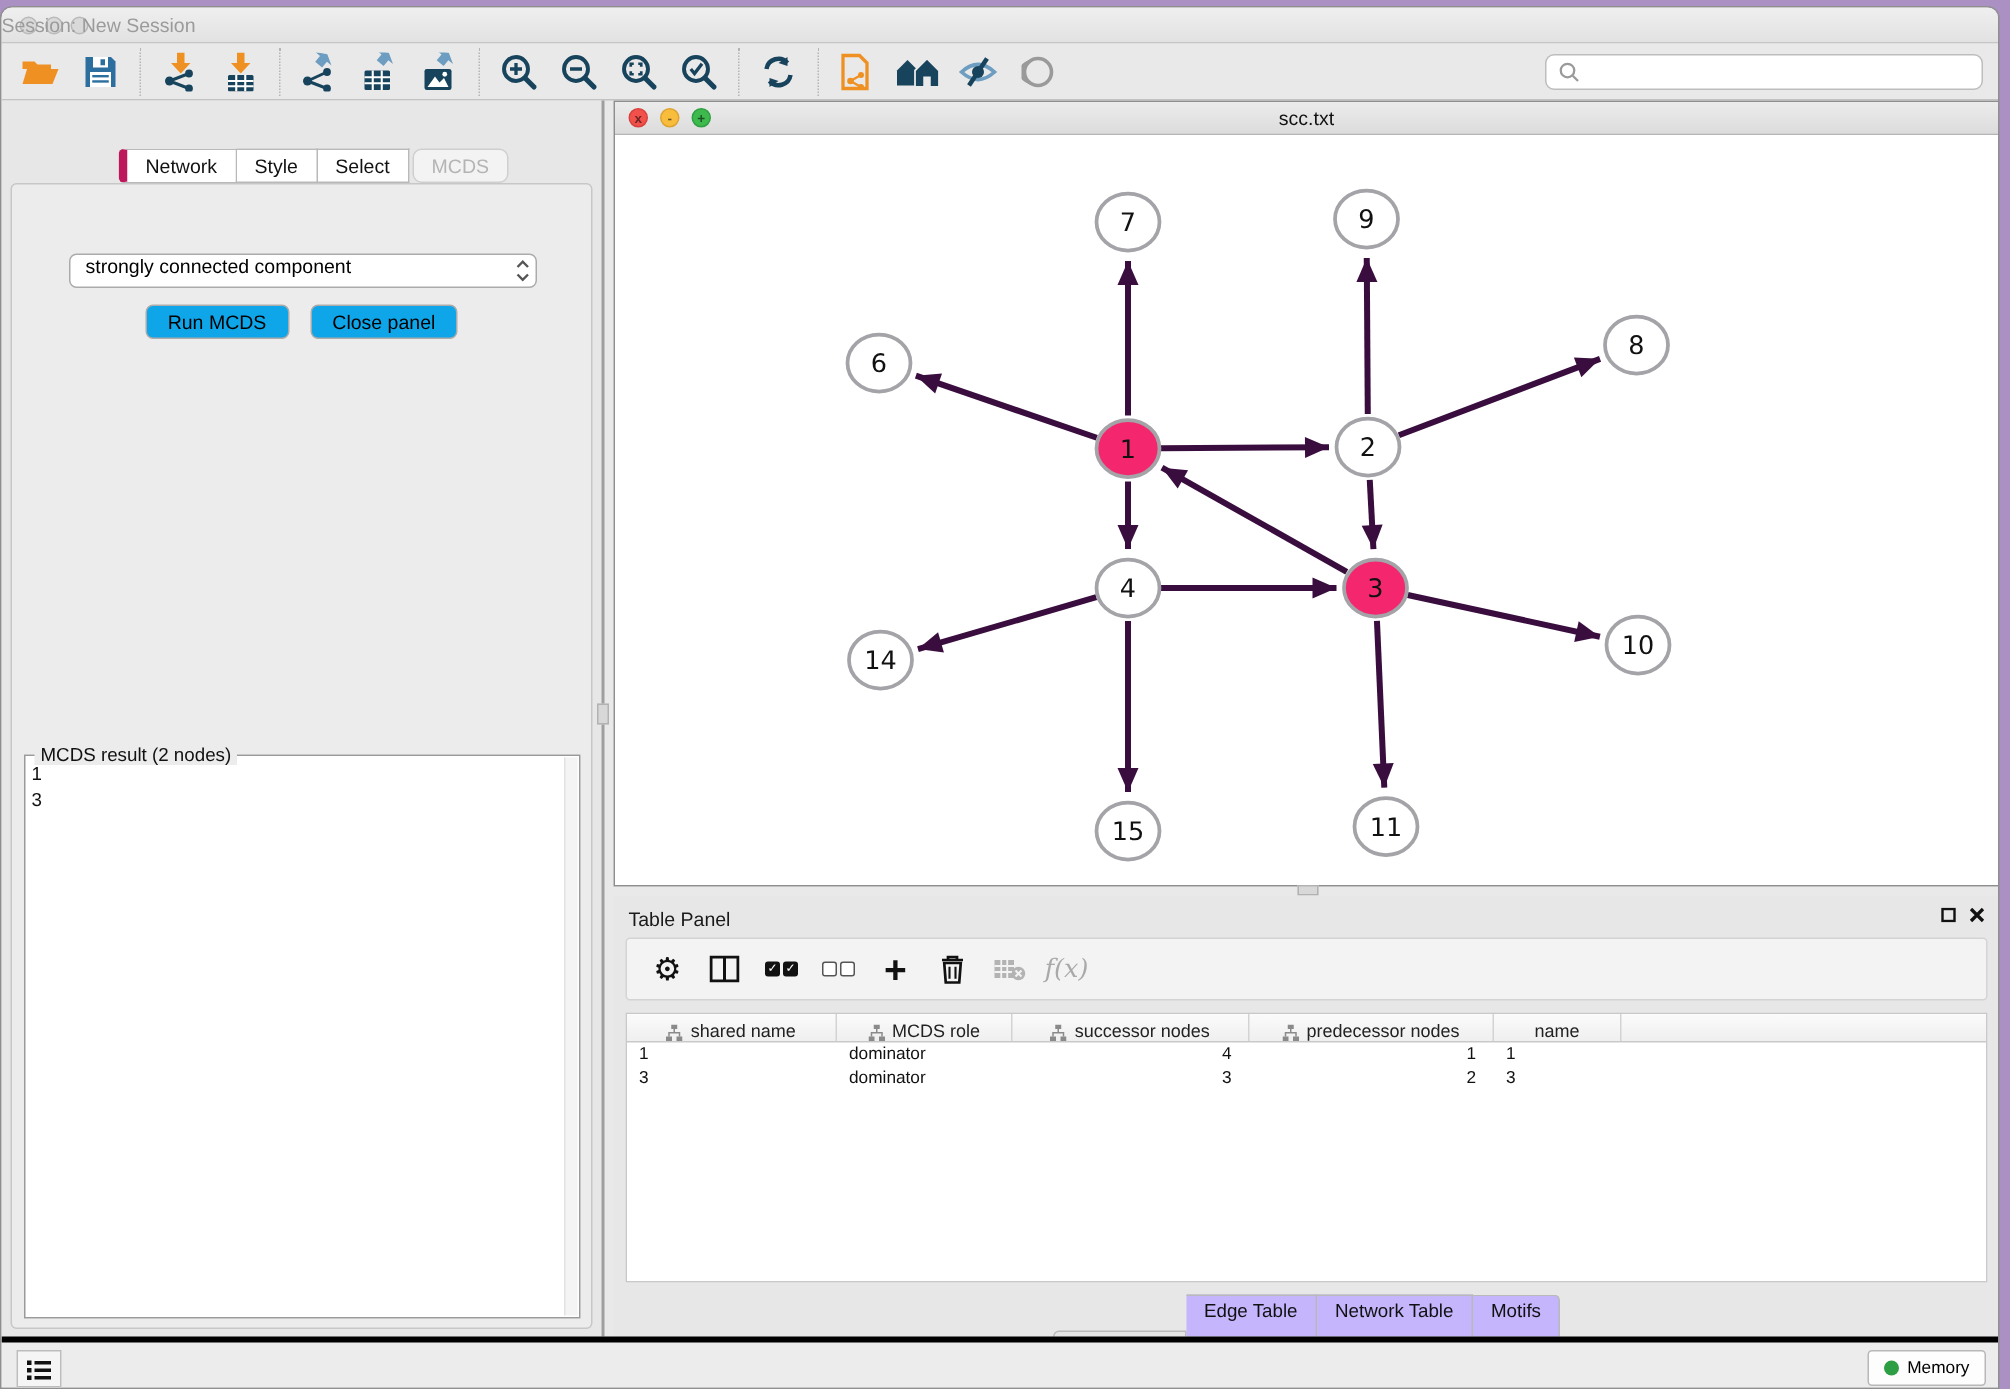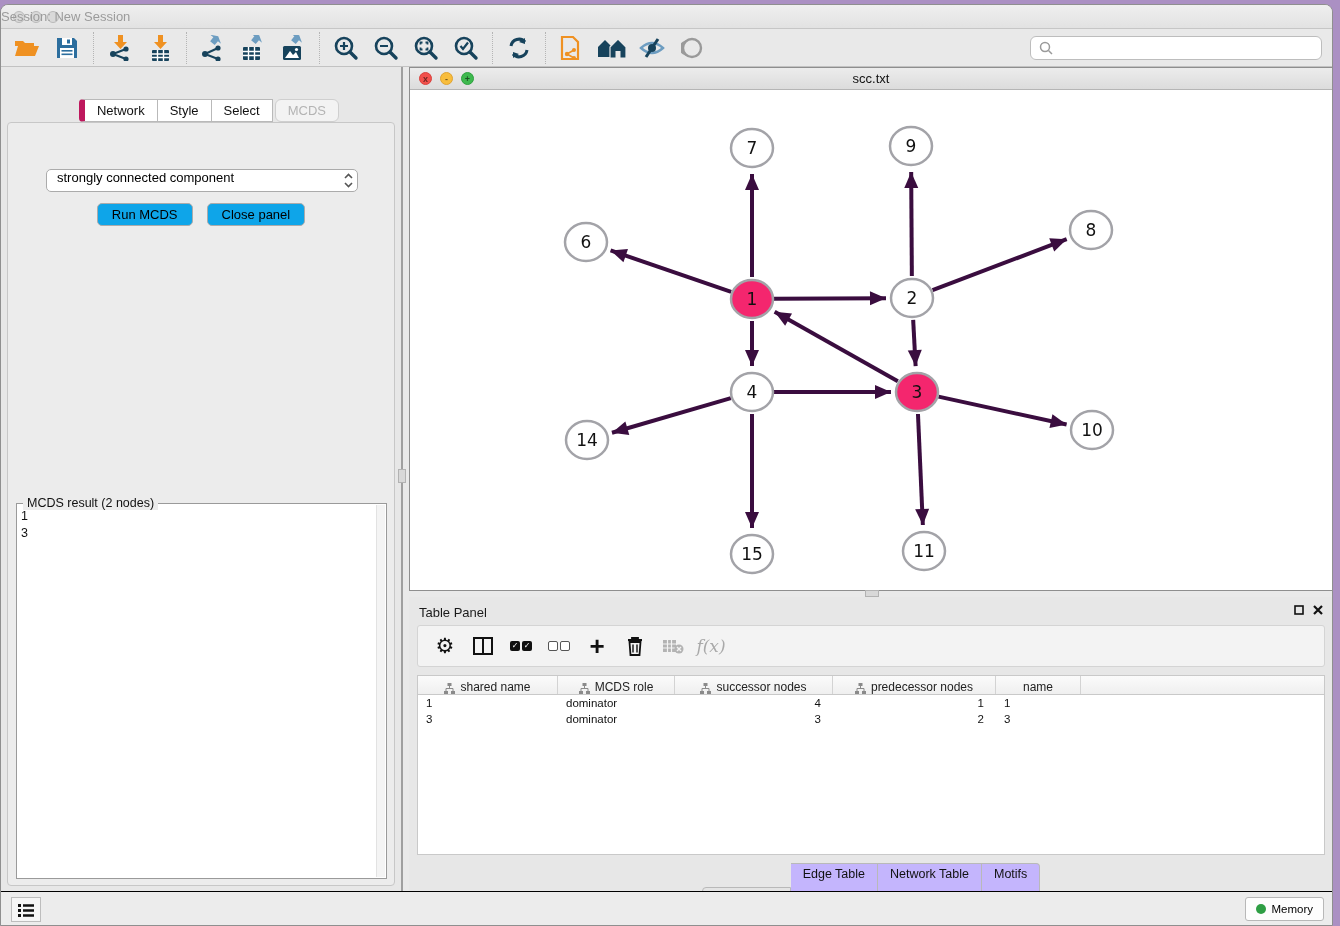--- a/index.html
+++ b/index.html
@@ -88,21 +88,21 @@
   .tr { display:flex; height:16px; align-items:center; }
   .td { font-size:11.5px; color:#111; height:100%; line-height:16px; }
   .tp-tabs { position:absolute; left:0; top:266px; width:100%; display:flex; justify-content:center; }
   .tp-tab { font-size:12.5px; padding:3px 12px; background:#c4b5fd; border:1px solid #b9b9b9; border-left:none; color:#111; }
   .tp-tab:first-child { border-left:1px solid #b9b9b9; border-radius:4px 0 0 4px; }
   .tp-tab:last-child { border-radius:0 4px 4px 0; }
   .tp-tab.selected { background:#e4e4e4; color:#b0b0b0;margin-top:24px; }
 
   
   .statusbar { position:absolute; left:0; bottom:0; width:100%; height:34px;
-    background:#ececec; border-top:1px solid #000000; }
+    background:#ececec; border-top:4px solid #000000; }
   .list-btn { position:absolute; left:10px; top:5px; width:30px; height:25px; background:#f5f5f5;
     border:1px solid #bdbdbd; display:flex; align-items:center; justify-content:center; }
   .memory-btn { position:absolute; right:8px; top:5px; height:24px; background:#fdfdfd;
     border:1px solid #b8b8b8; border-radius:3px; display:flex; align-items:center; gap:5px; padding:0 10px; font-size:11.5px; }
   .mem-dot { width:10px; height:10px; border-radius:50%; }
 
   svg { display:block; }
 </style>
 </head>
 <body>

